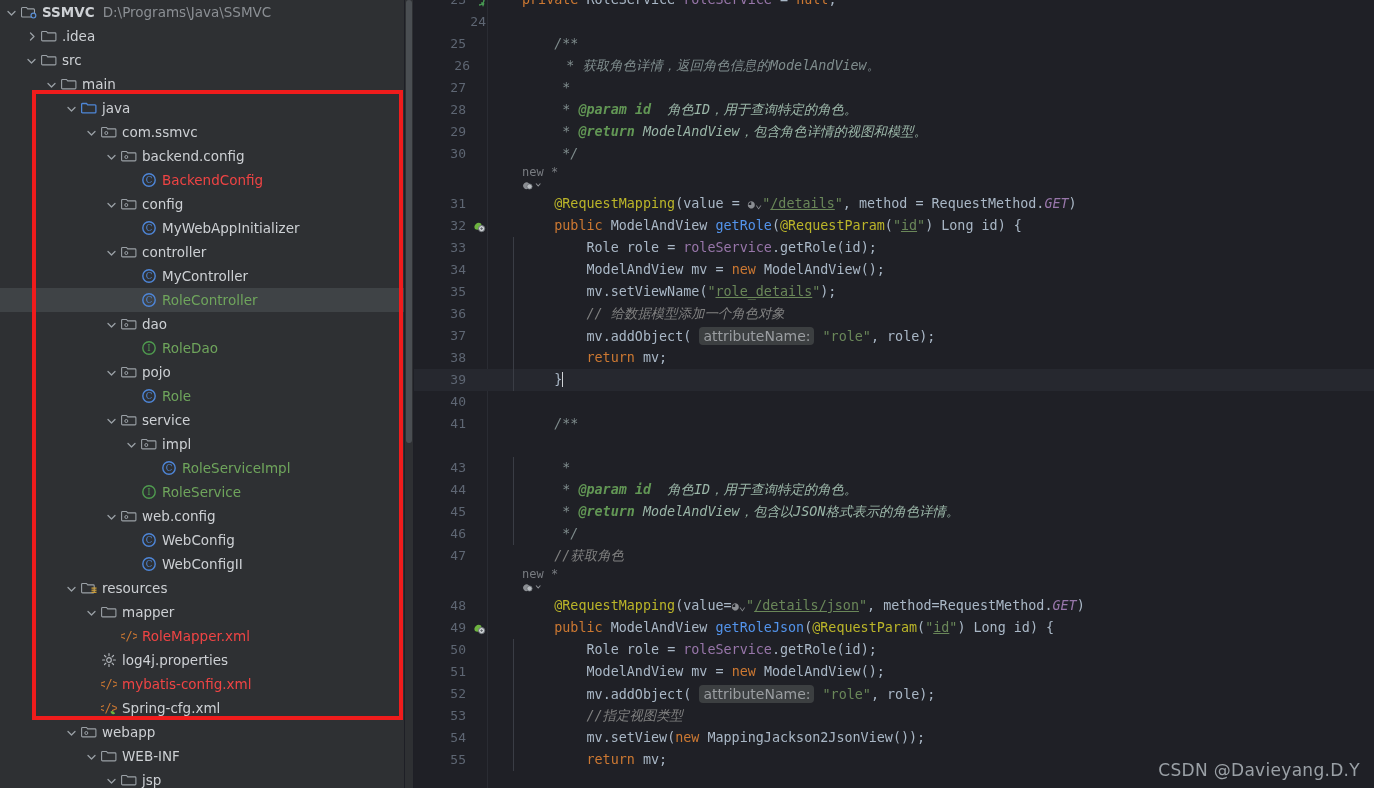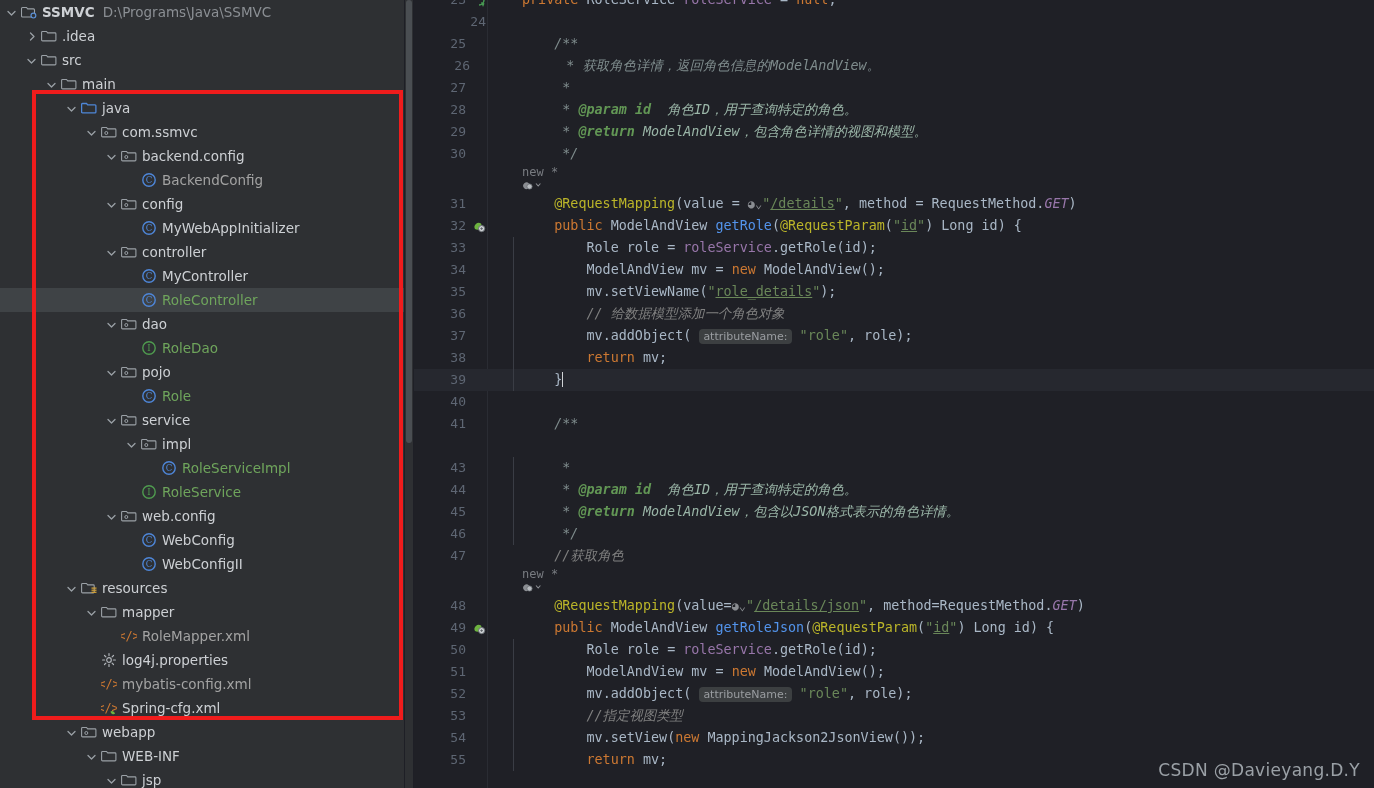--- a/index.html
+++ b/index.html
@@ -25,21 +25,21 @@
     width:11px;height:11px;flex:0 0 11px;margin-right:4px;position:relative;
   }
   .arrow.none{visibility:hidden;}
   .arrow svg{display:block;}
   .ico{flex:0 0 auto;margin-right:5px;display:flex;align-items:center;}
   .ico svg{display:block;}
   .lbl{line-height:16px;}
   .c-white{color:#cdd0d4;}
   .c-green{color:#6fa55c;}
   .c-gray {color:#8b8f94;}
-  .c-lblue{color:#a3a3a3;}
+  .c-lblue{color:#ef4444;}
 
   
   #treebar{
     position:absolute;left:405px;top:0;width:8px;height:788px;background:#2e3033;
   }
   #treebar .thumb{
     position:absolute;left:1px;top:0px;width:6px;height:443px;background:#4a4e52;border-radius:3px;
   }
 
   
@@ -84,21 +84,21 @@
   .ty {color:#a9b7c6;}           
   .fc {color:#a9b7c6;}
   .fld{color:#9876aa;}           
   .st {color:#9876aa;font-style:italic;} 
   .mref{color:#5394ec;}
   .p  {color:#a9b7c6;}
   .url{color:#6a8759;text-decoration:underline;}
   .idu{color:#6a8759;text-decoration:underline;}
   .hint{
     background:#3c3f41;color:#9a9da1;border-radius:4px;
-    font-size:11px;padding:1px 4px;font-family:"DejaVu Sans","Liberation Sans",sans-serif;
+    font-size:14px;padding:1px 4px;font-family:"DejaVu Sans","Liberation Sans",sans-serif;
   }
   .newstar{color:#787b80;font-size:12px;font-family:"DejaVu Sans Mono",monospace;}
   .miniline{height:14px;line-height:14px;position:relative;}
 
   #watermark{
     position:absolute;right:14px;bottom:8px;
     color:#9aa0a6;font-size:17px;
     font-family:"DejaVu Sans","Liberation Sans",sans-serif;
     letter-spacing:.3px;
   }

